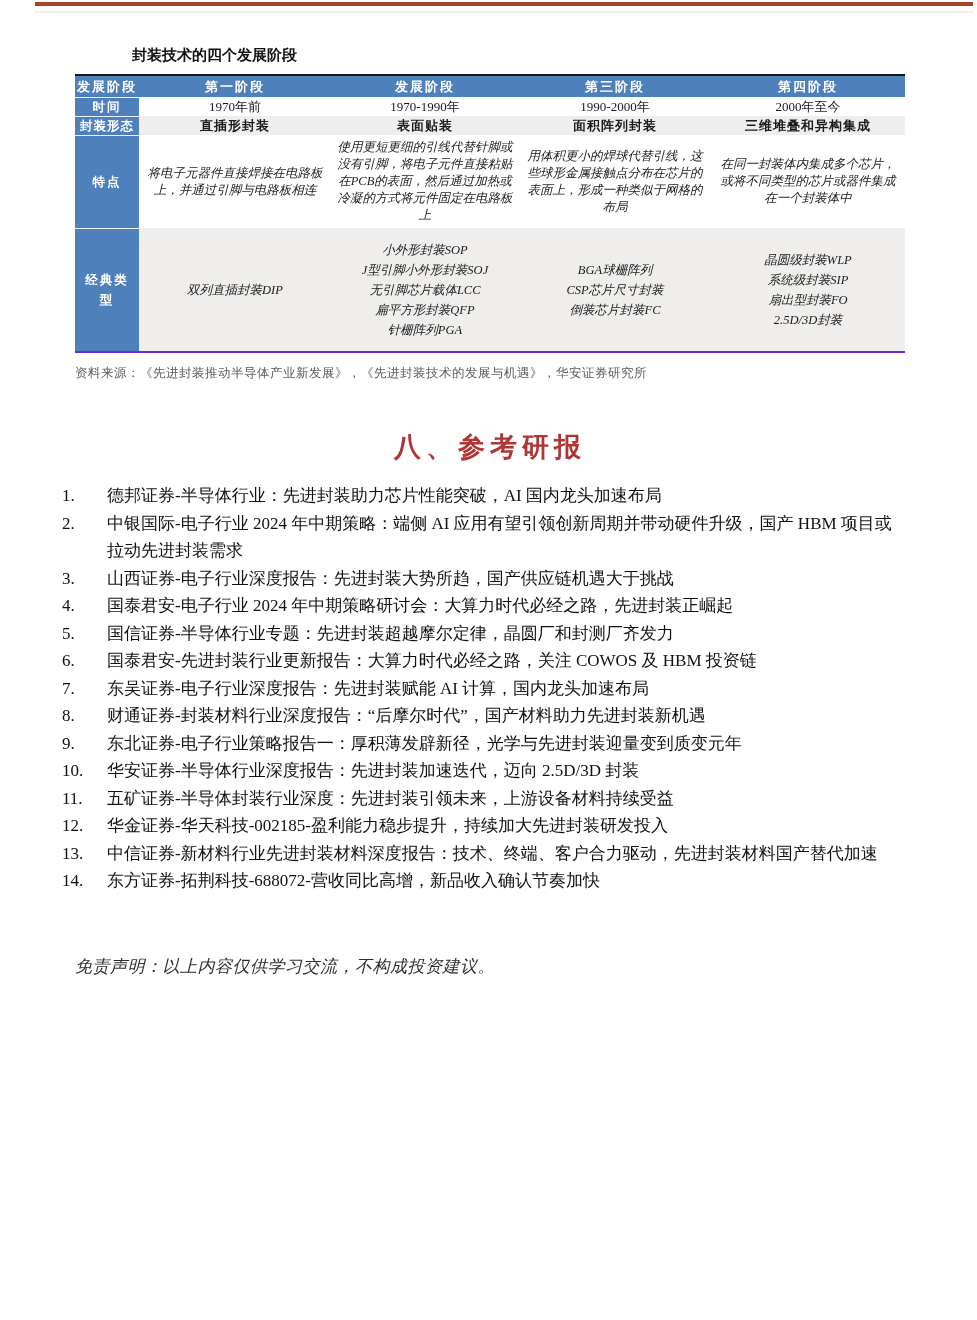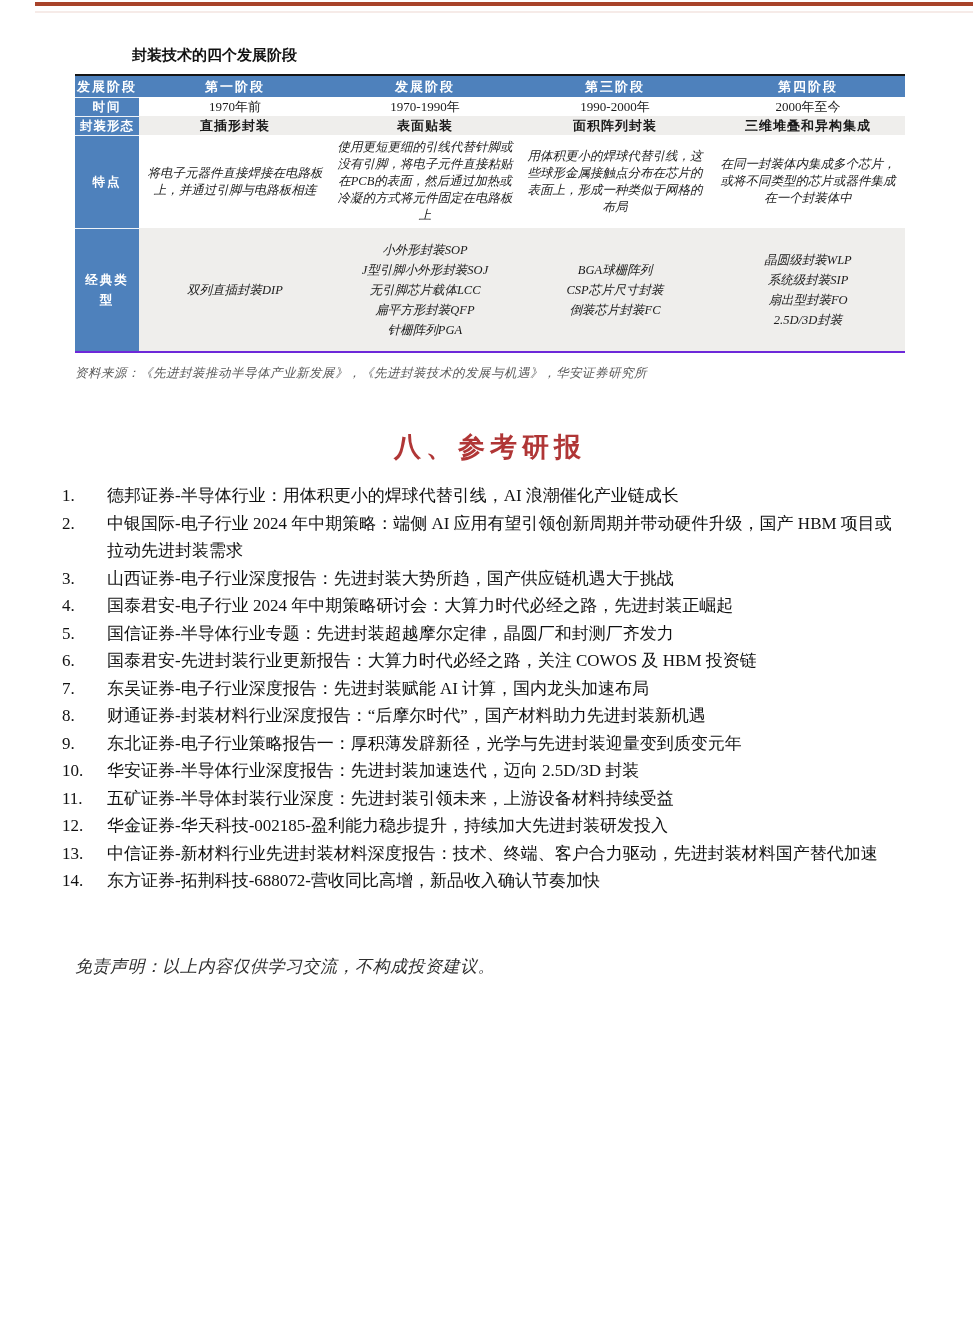--- a/index.html
+++ b/index.html
@@ -52,21 +52,20 @@
   .r-form .cell.label { background: #4E81BC; font-weight: bold; }
   .r-feat .cell  { min-height: 89px; background: #ffffff; font-style: italic; font-size: 12.5px; line-height: 17px; padding: 4px 5px; }
   .r-feat .cell.label { background: #4E81BC; font-style: normal; }
   .r-types .cell { min-height: 123px; background: #EFEEEC; font-style: italic; font-size: 12.5px; line-height: 20px; white-space: pre-line; padding: 4px 5px; }
   .r-types .cell.label { background: #4E81BC; font-style: normal; white-space: normal; }
 
   .source-line {
     margin-top: 12px;
     font-size: 12.5px;
     color: #5a5a5a;
-    font-style: italic;
     letter-spacing: 0.5px;
   }
 
   
   .section-heading {
     margin-top: 47px;
     text-align: center;
     font-size: 27px;
     font-weight: bold;
     letter-spacing: 5px;
@@ -143,21 +142,21 @@
     </div>
 
     <div class="source-line">资料来源：《先进封装推动半导体产业新发展》，《先进封装技术的发展与机遇》，华安证券研究所</div>
 
     <div class="section-heading">八、参考研报</div>
 
     <div class="ref-list">
 
         <div class="ref-item">
           <span class="ref-num">1.</span>
-          <span class="ref-text">德邦证券-半导体行业：用体积更小的焊球代替引线，AI 浪潮催化产业链成长</span>
+          <span class="ref-text">德邦证券-半导体行业：先进封装助力芯片性能突破，AI 国内龙头加速布局</span>
         </div>
 
         <div class="ref-item">
           <span class="ref-num">2.</span>
           <span class="ref-text">中银国际-电子行业 2024 年中期策略：端侧 AI 应用有望引领创新周期并带动硬件升级，国产 HBM 项目或拉动先进封装需求</span>
         </div>
 
         <div class="ref-item">
           <span class="ref-num">3.</span>
           <span class="ref-text">山西证券-电子行业深度报告：先进封装大势所趋，国产供应链机遇大于挑战</span>

